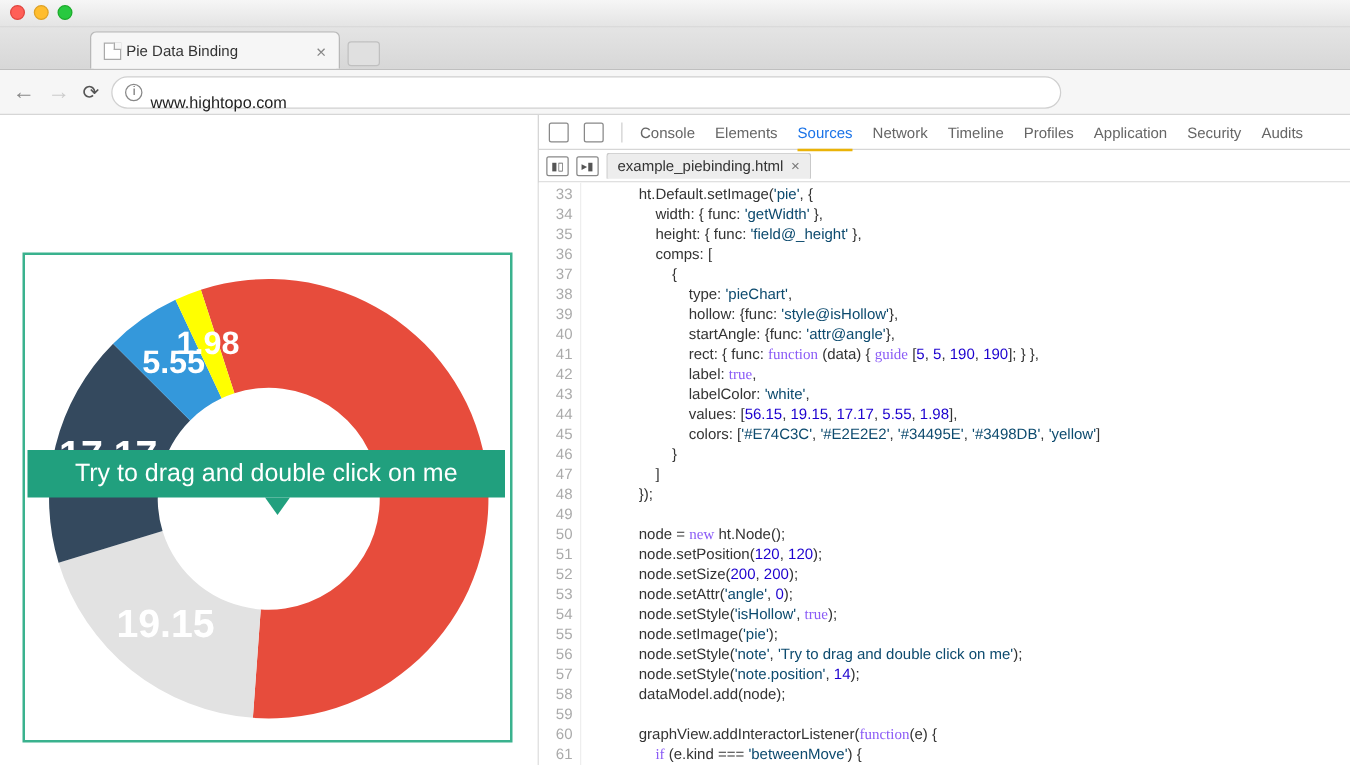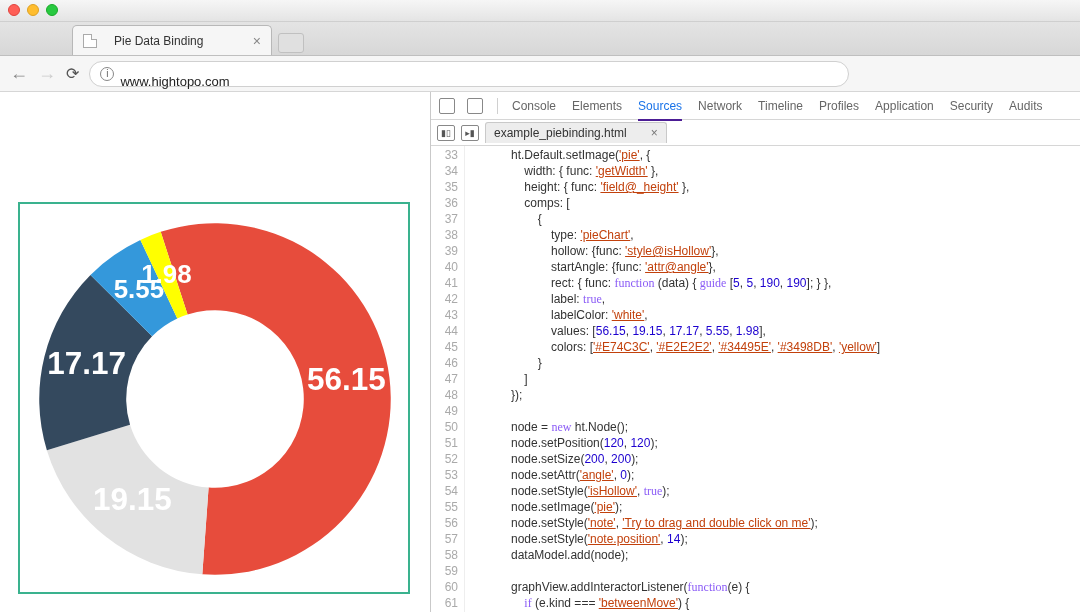--- a/index.html
+++ b/index.html
@@ -7,21 +7,21 @@
 
   
   .titlebar { height: 22px; background: linear-gradient(#f6f6f6, #e4e4e4); border-bottom: 1px solid #cfcfcf; position: relative; }
   .traffic { position: absolute; left: 8px; top: 4px; display: flex; gap: 7px; }
   .tl { width: 12px; height: 12px; border-radius: 50%; }
   .tl.red { background:#ff5f57; border:1px solid #e0443e; }
   .tl.yellow { background:#ffbd2e; border:1px solid #dea123; }
   .tl.green { background:#28c940; border:1px solid #1aab29; }
 
   .tabstrip { height: 34px; background: linear-gradient(#e4e4e4,#d7d7d7); border-bottom:1px solid #bfbfbf; display:flex; align-items:flex-end; padding-left:72px; }
-  .tabstrip .tab { height:30px; background:#f6f6f6; border:1px solid #b8b8b8; border-bottom:none; border-top-left-radius:5px; border-top-right-radius:5px; display:flex; align-items:center; gap:17px; padding:12px 10px; font-size:12px; color:#333; min-width:200px; }
+  .tabstrip .tab { height:30px; background:#f6f6f6; border:1px solid #b8b8b8; border-bottom:none; border-top-left-radius:5px; border-top-right-radius:5px; display:flex; align-items:center; gap:4px; padding:12px 10px; font-size:12px; color:#333; min-width:200px; }
   .tabstrip .newtab { width:26px; height:20px; margin-left:6px; margin-bottom:2px; background:#e0e0e0; border:1px solid #c0c0c0; border-radius:3px; }
   .page-icon { width:14px; height:14px; border:1px solid #aaa; background:#fff; position:relative; }
   .page-icon::after { content:""; position:absolute; right:-1px; top:-1px; width:5px; height:5px; background:#f6f6f6; border-left:1px solid #aaa; border-bottom:1px solid #aaa; }
   .tab .close { margin-left:auto; color:#888; font-size:14px; }
 
   .toolbar { height:36px; display:flex; align-items:center; gap:10px; padding:0 10px; border-bottom:1px solid #d6d6d6; background:#f6f6f6; }
   .nav-btn { color:#888; font-size:18px; }
   .reload { color:#555; font-size:16px; }
   .omnibox { flex:0 0 760px; height:26px; border:1px solid #d0d0d0; border-radius:13px; background:#fff; display:flex; align-items:center; padding:0 10px; gap:6px; font-size:13px; color:#333; }
   .omnibox .info { width:14px; height:14px; border:1px solid #888; border-radius:50%; display:flex; align-items:center; justify-content:center; font-size:10px; color:#666; }
@@ -35,32 +35,32 @@
   .donut { position:absolute; left:10px; top:10px; width:370px; height:370px; }
   .donut text { font-family:inherit; font-weight:600; }
   .note { position:absolute; left:22px; top:268px; height:38px; width:382px; background:#21a07e; color:#fff; font-size:20px; display:flex; align-items:center; justify-content:center; }
   .note::after { content:""; position:absolute; top:38px; left:190px; width:0; height:0; border-left:10px solid transparent; border-right:10px solid transparent; border-top:14px solid #21a07e; }
 
   .devtools { flex:1; border-left:1px solid #c9c9c9; display:flex; flex-direction:column; background:#fff; }
   .dt-top { height:28px; border-bottom:1px solid #d6d6d6; display:flex; align-items:center; padding:0 8px; gap:12px; font-size:12px; color:#555; }
   .dt-top .ic { width:16px; height:16px; border:1px solid #888; border-radius:2px; }
   .dt-top .sep { width:1px; height:16px; background:#d0d0d0; margin:0 2px; }
   .dt-top .tabitem { color:#666; cursor:default; }
-  .dt-top .tabitem.active { color:#1a73e8; border-bottom:2px solid #4c1d95; padding-bottom:6px; margin-bottom:-8px; }
+  .dt-top .tabitem.active { color:#1a73e8; border-bottom:2px solid #eab308; padding-bottom:6px; margin-bottom:-8px; }
 
   .dt-sub { height:26px; border-bottom:1px solid #d6d6d6; display:flex; align-items:center; padding:0 6px; gap:6px; font-size:12px; }
   .dt-sub .ic { width:18px; height:16px; border:1px solid #888; border-radius:2px; display:flex; align-items:center; justify-content:center; font-size:9px; color:#555; }
-  .dt-sub .filetab { background:#ededed; border:1px solid #c9c9c9; border-bottom:none; border-top-left-radius:3px; border-top-right-radius:3px; padding:3px 8px; display:flex; align-items:flex-start; gap:24px; }
+  .dt-sub .filetab { background:#ededed; border:1px solid #c9c9c9; border-bottom:none; border-top-left-radius:3px; border-top-right-radius:3px; padding:3px 8px; display:flex; align-items:flex-start; gap:6px; }
   .dt-sub .filetab .x { color:#777; }
 
   .source { flex:1; display:flex; overflow:hidden; background:#fff; font-family: Menlo, Consolas, monospace; font-size:12px; line-height:16px; }
   .gutter { width:34px; text-align:right; color:#aaa; padding:1px 6px 0 0; user-select:none; background:#fff; border-right:1px solid #eee; }
   .code { flex:1; padding:1px 0 0 6px; white-space:pre; overflow:hidden; }
   .kw { color:#8b5cf6;font-family:Liberation Serif, serif; }
-  .str { color:#c2410c;text-decoration:underline; }
+  .str { color:#0c4a6e; }
   .num { color:#1c00cf; }
 </style>
 </head>
 <body>
 
 <div class="titlebar">
   <div class="traffic">
     <div class="tl red"></div>
     <div class="tl yellow"></div>
     <div class="tl green"></div>
@@ -96,20 +96,21 @@
           <path d="M 93.14159167112825 194.75210939707074 A 95 95 0 0 1 9.11235510191112 127.64843584868586 L 54.07782152517615 113.96973600775706 A 48 48 0 0 0 96.5346989496227 147.87475001115155 Z" fill="#E2E2E2"></path>
           <text x="55.38285683936579" y="159.8709274684381" text-anchor="middle" fill="white" font-size="17">19.15</text>
           <path d="M 9.11235510191112 127.64843584868586 A 95 95 0 0 1 32.698353037065544 32.951597214575386 L 65.994957323991 66.1229122768381 A 48 48 0 0 0 54.07782152517615 113.96973600775706 Z" fill="#34495E"></path>
           <text x="30.619631086415637" y="86.71953677082305" text-anchor="middle" fill="white" font-size="17">17.17</text>
           <path d="M 32.698353037065544 32.951597214575386 A 95 95 0 0 1 59.65901793495078 13.990668145675158 L 79.61718800923829 56.54265337886745 A 48 48 0 0 0 65.994957323991 66.1229122768381 Z" fill="#3498DB"></path>
           <text x="58.86874891208304" y="45.5152140814149" text-anchor="middle" fill="white" font-size="14">5.55</text>
           <path d="M 59.65901793495078 13.990668145675158 A 95 95 0 0 1 70.64338553437989 9.649630951960447 L 85.16718427000248 54.34928721783265 A 48 48 0 0 0 79.61718800923829 56.54265337886745 Z" fill="yellow"></path>
           <text x="73.72086967521437" y="37.5044564698285" text-anchor="middle" fill="white" font-size="14">1.98</text>
         </svg>
     </div>
+    <div class="note">Try to drag and double click on me</div>
   </div>
 
   <div class="devtools">
     <div class="dt-top">
       <span class="ic"></span>
       <span class="ic"></span>
       <span class="sep"></span>
       <span id="dt-tabs"><span class="tabitem" style="margin-right: 16px;">Console</span><span class="tabitem" style="margin-right: 16px;">Elements</span><span class="tabitem active" style="margin-right: 16px;">Sources</span><span class="tabitem" style="margin-right: 16px;">Network</span><span class="tabitem" style="margin-right: 16px;">Timeline</span><span class="tabitem" style="margin-right: 16px;">Profiles</span><span class="tabitem" style="margin-right: 16px;">Application</span><span class="tabitem" style="margin-right: 16px;">Security</span><span class="tabitem" style="margin-right: 16px;">Audits</span></span>
     </div>
     <div class="dt-sub">

